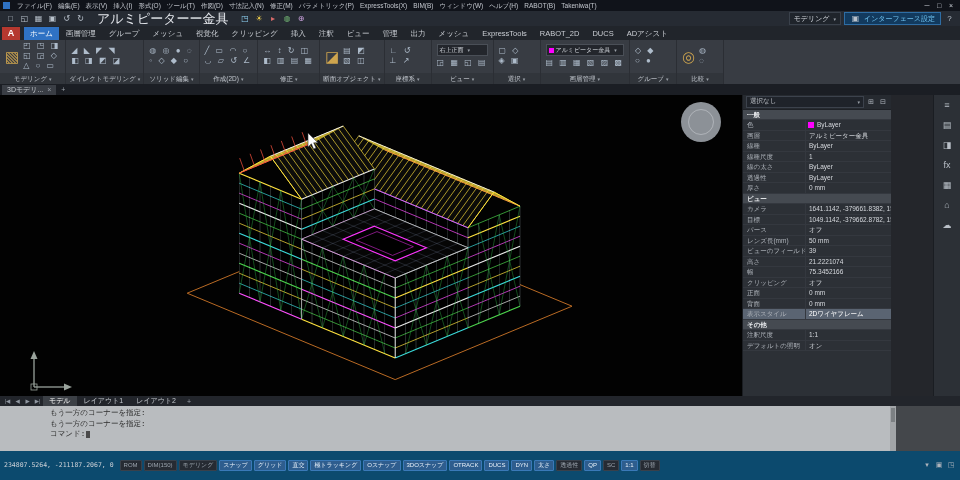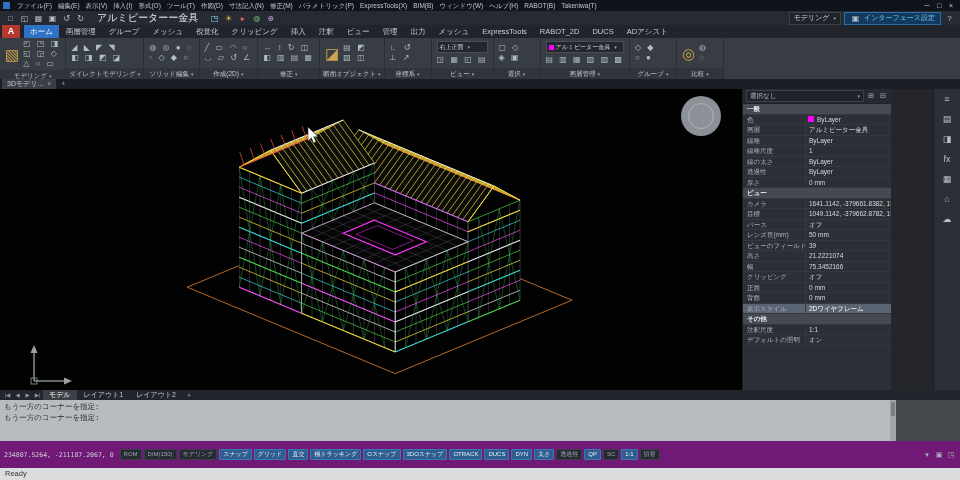--- a/index.html
+++ b/index.html
@@ -10,21 +10,21 @@
 
   
   .menubar{height:11px;background:#10131a;display:flex;align-items:center;padding:0 3px;font-size:6.5px;color:#c3c7ce;}
   .app-dot{width:7px;height:7px;background:#2f72c4;margin-right:4px;flex:none;}
   .menu-item{padding:0 3px;line-height:11px;white-space:nowrap;}
   .winbtn{width:12px;text-align:center;font-size:7px;color:#cfd3da;}
 
   
   .quickbar{height:15px;background:#262b33;display:flex;align-items:center;gap:3px;padding:0 5px;}
   .qicon{width:11px;height:11px;line-height:11px;text-align:center;font-size:8px;color:#b9c2cc;flex:none;}
-  .doc-title{color:#e6e9ee;font-size:10px;margin:0 8px;white-space:nowrap;}
+  .doc-title{color:#e6e9ee;font-size:13px;margin:0 8px;white-space:nowrap;}
   .ws-combo{display:flex;align-items:center;gap:2px;background:#1f242b;border:1px solid #3a414b;padding:0 4px;height:11px;font-size:7px;color:#d2d6dc;white-space:nowrap;}
   .iface-box{display:flex;align-items:center;gap:3px;background:#123a5e;border:1px solid #2e6da4;padding:0 5px;height:11px;font-size:7px;color:#6fc2ef;white-space:nowrap;}
 
   
   .ribtabs{height:14px;background:#21252b;display:flex;align-items:flex-end;padding:0 2px;gap:1px;font-size:7.5px;color:#c9cdd3;}
   .appbtn{width:18px;height:13px;background:#b5382f;color:#fff;font-weight:bold;text-align:center;line-height:13px;font-size:9px;margin-right:3px;flex:none;}
   .rtab{padding:0 6px;height:13px;line-height:13px;white-space:nowrap;}
   .rtab.active{background:#2f72c4;color:#fff;}
 
   
@@ -69,28 +69,28 @@
   
   .layoutbar{height:11px;background:#22252b;display:flex;align-items:center;font-size:7px;color:#c3c7cd;padding-left:3px;gap:1px;}
   .lnav{width:9px;text-align:center;font-size:5.5px;color:#8f96a0;}
   .ltab{padding:0 6px;height:10px;line-height:10px;white-space:nowrap;}
   .ltab.active{background:#3c4046;color:#fff;}
   .ltab-add{padding:0 4px;color:#9aa0a8;}
 
   
   .cmdwrap{height:46px;display:flex;}
   .cmd{flex:1;background:#b9bcbf;color:#2e2e2e;font-family:"DejaVu Sans Mono",monospace;font-size:7.5px;line-height:10.5px;padding:2px 4px;overflow:hidden;}
-  .cmd-line{height:10.5px;white-space:nowrap;overflow:hidden;}
+  .cmd-line{height:10.5px;white-space:nowrap;overflow:hidden;margin-left:46px;}
   .cursorblk{display:inline-block;width:4px;height:7px;background:#4a4a4a;vertical-align:middle;margin-left:1px;}
   .cmd-scroll{width:6px;background:#a2a5a8;position:relative;}
   .cmd-thumb{position:absolute;top:2px;left:1px;width:4px;height:14px;background:#7c8083;}
   .cmd-side{width:64px;background:#44474b;}
 
   
-  .statusbar{height:30px;background:#701a75;display:flex;align-items:center;gap:2px;padding:0 4px;font-size:6px;color:#c3c7cd;overflow:hidden;}
+  .statusbar{height:30px;background:#0c4a6e;display:flex;align-items:center;gap:2px;padding:0 4px;font-size:6px;color:#c3c7cd;overflow:hidden;}
   .coords{font-family:"DejaVu Sans Mono",monospace;font-size:6.5px;margin-right:4px;color:#cdd1d7;white-space:nowrap;}
   .sbtn{height:9px;line-height:9px;padding:0 3px;background:#262b33;border:1px solid #39404a;color:#9aa3ad;border-radius:1px;white-space:nowrap;flex:none;}
   .sbtn.active{background:#2e5d8e;border-color:#3a79b8;color:#e8f1fa;}
   .sb-icon{width:10px;text-align:center;color:#aeb4bc;font-size:7px;}
 
   .readybar{height:12px;background:#dcdddf;color:#35373a;font-size:7.5px;line-height:12px;padding-left:5px;}
 </style>
 </head>
 <body>
 
@@ -878,20 +878,23 @@
   </div>
 
   <div class="cmdwrap">
     <div class="cmd">
 
         <div class="cmd-line">もう一方のコーナーを指定:</div>
 
         <div class="cmd-line">もう一方のコーナーを指定:</div>
 
 
+      <div class="cmd-line">
+        <span>コマンド:</span><span class="cursorblk"></span>
+      </div>
     </div>
     <div class="cmd-scroll">
         <div class="cmd-thumb"></div>
       </div>
     <div class="cmd-side"></div>
   </div>
 
   <div class="statusbar">
     <span class="coords">234807.5264, -211187.2067, 0</span>
 
@@ -934,14 +937,13 @@
     <span class="spacer"></span>
 
       <span class="sb-icon">▾</span>
 
       <span class="sb-icon">▣</span>
 
       <span class="sb-icon">◳</span>
 
   </div>
 
-  <div class="readybar">Ready</div>
 </div>
 
 </body></html>

